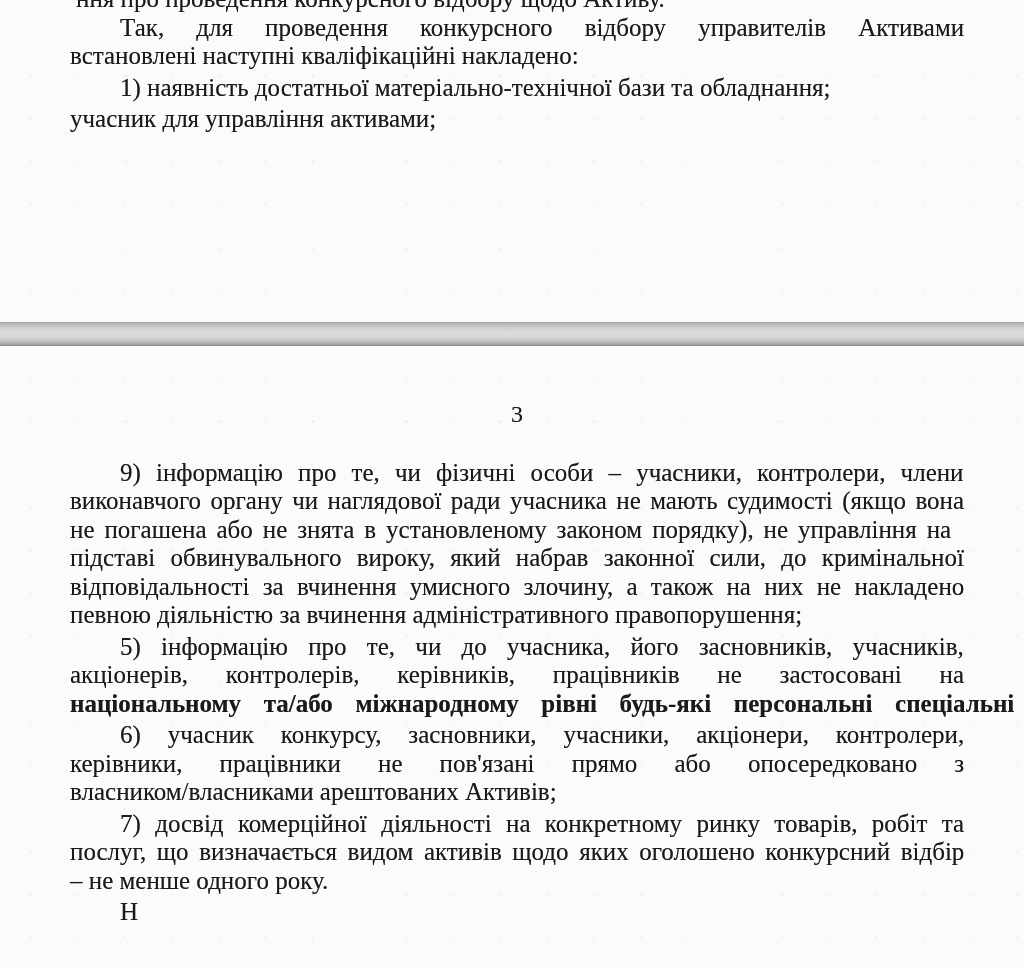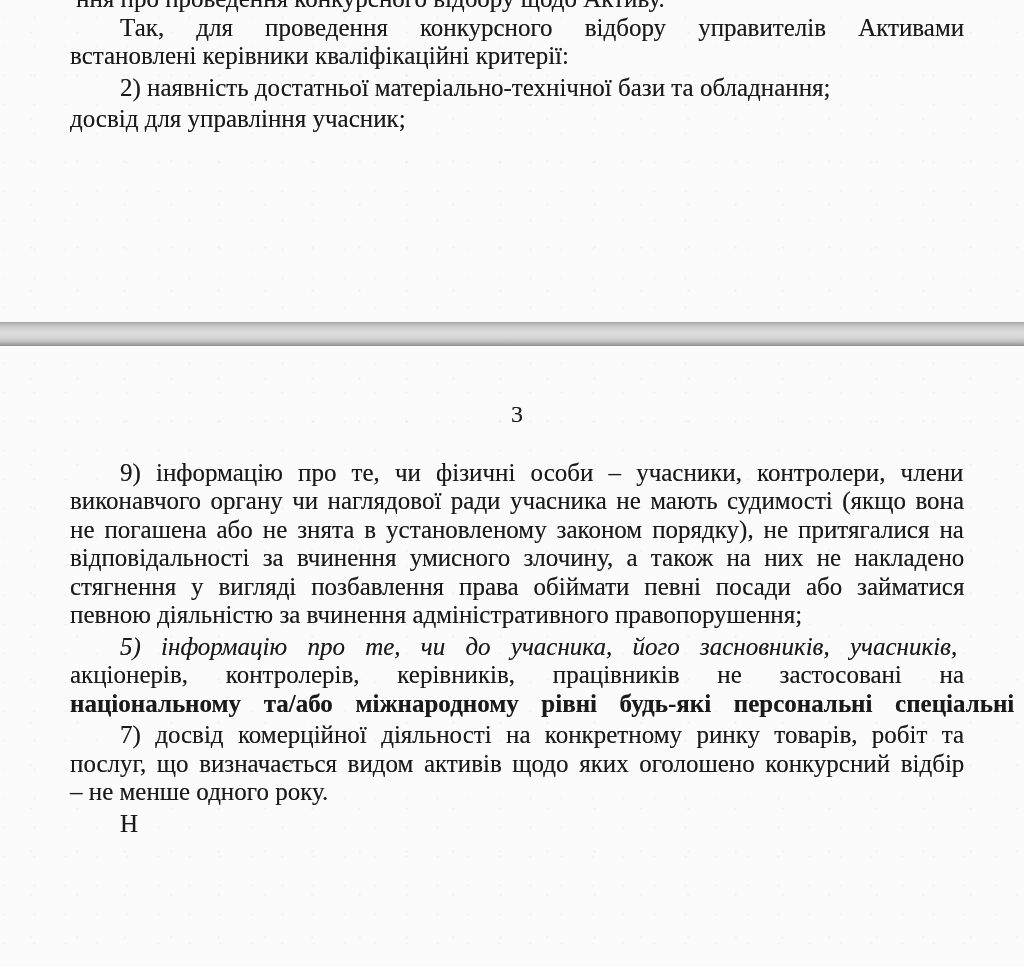--- a/index.html
+++ b/index.html
@@ -57,50 +57,55 @@
 <body>
 
 <div class="page" id="page-top">
   <div class="textblock">
     <div class="line clip-top">
       <span>ння про проведення конкурсного відбору щодо Активу.</span>
     </div>
     <div id="paras-top">
         <div class="para">
           <div class="line j indent" style="word-spacing: 25.8333px;"><span>Так, для проведення конкурсного відбору управителів Активами</span></div>
-          <div class="line"><span>встановлені керівники кваліфікаційні критерії:</span></div>
+          <div class="line"><span>встановлені наступні кваліфікаційні накладено:</span></div>
         </div>
         <div class="para">
-          <div class="line indent"><span>2) наявність достатньої матеріально-технічної бази та обладнання;</span></div>
+          <div class="line indent"><span>1) наявність достатньої матеріально-технічної бази та обладнання;</span></div>
         </div>
         <div class="para">
-          <div class="line"><span>досвід для управління учасник;</span></div>
+          <div class="line"><span>учасник для управління активами;</span></div>
         </div>
       </div>
   </div>
 </div>
 
 <div class="page-gap"></div>
 
 <div class="page" id="page-bottom">
   <div class="textblock">
     <div class="page-number-line">3</div>
     <div id="paras-bottom">
         <div class="para">
           <div class="line j indent" style="word-spacing: 8.9px;"><span>9) інформацію про те, чи фізичні особи – учасники, контролери, члени</span></div>
           <div class="line j" style="word-spacing: 3.2px; text-align: center;"><span>виконавчого органу чи наглядової ради учасника не мають судимості (якщо вона</span></div>
-          <div class="line j" style="word-spacing: 3.72727px;"><span>не погашена або не знята в установленому законом порядку), не притягалися на</span></div>
+          <div class="line j" style="word-spacing: 3.72727px;"><span>не погашена або не знята в установленому законом порядку), не управління на</span></div>
+          <div class="line j" style="word-spacing: 9px;"><span>підставі обвинувального вироку, який набрав законної сили, до кримінальної</span></div>
           <div class="line j" style="word-spacing: 7px;"><span>відповідальності за вчинення умисного злочину, а також на них не накладено</span></div>
-          <div class="line j" style="word-spacing: 8.66667px;"><span>стягнення у вигляді позбавлення права обіймати певні посади або займатися</span></div>
           <div class="line"><span>певною діяльністю за вчинення адміністративного правопорушення;</span></div>
         </div>
         <div class="para">
-          <div class="line j indent" style="word-spacing: 14px; font-style: italic;"><span>5) інформацію про те, чи до учасника, його засновників, учасників,</span></div>
+          <div class="line j indent" style="word-spacing: 14px;"><span>5) інформацію про те, чи до учасника, його засновників, учасників,</span></div>
           <div class="line j" style="word-spacing: 31.5px;"><span>акціонерів, контролерів, керівників, працівників не застосовані на</span></div>
           <div class="line j" style="word-spacing: 16.3333px; font-weight: bold;"><span>національному та/або міжнародному рівні будь-які персональні спеціальні</span></div>
+        </div>
+        <div class="para">
+          <div class="line j indent" style="word-spacing: 20.6667px;"><span>6) учасник конкурсу, засновники, учасники, акціонери, контролери,</span></div>
+          <div class="line j" style="word-spacing: 30.8571px;"><span>керівники, працівники не пов'язані прямо або опосередковано з</span></div>
+          <div class="line"><span>власником/власниками арештованих Активів;</span></div>
         </div>
         <div class="para">
           <div class="line j indent" style="word-spacing: 8.11111px;"><span>7) досвід комерційної діяльності на конкретному ринку товарів, робіт та</span></div>
           <div class="line j" style="word-spacing: 4.33333px;"><span>послуг, що визначається видом активів щодо яких оголошено конкурсний відбір</span></div>
           <div class="line"><span>– не менше одного року.</span></div>
         </div>
       </div>
     <div class="line indent clip-bottom">
       <span>Н</span>
     </div>

